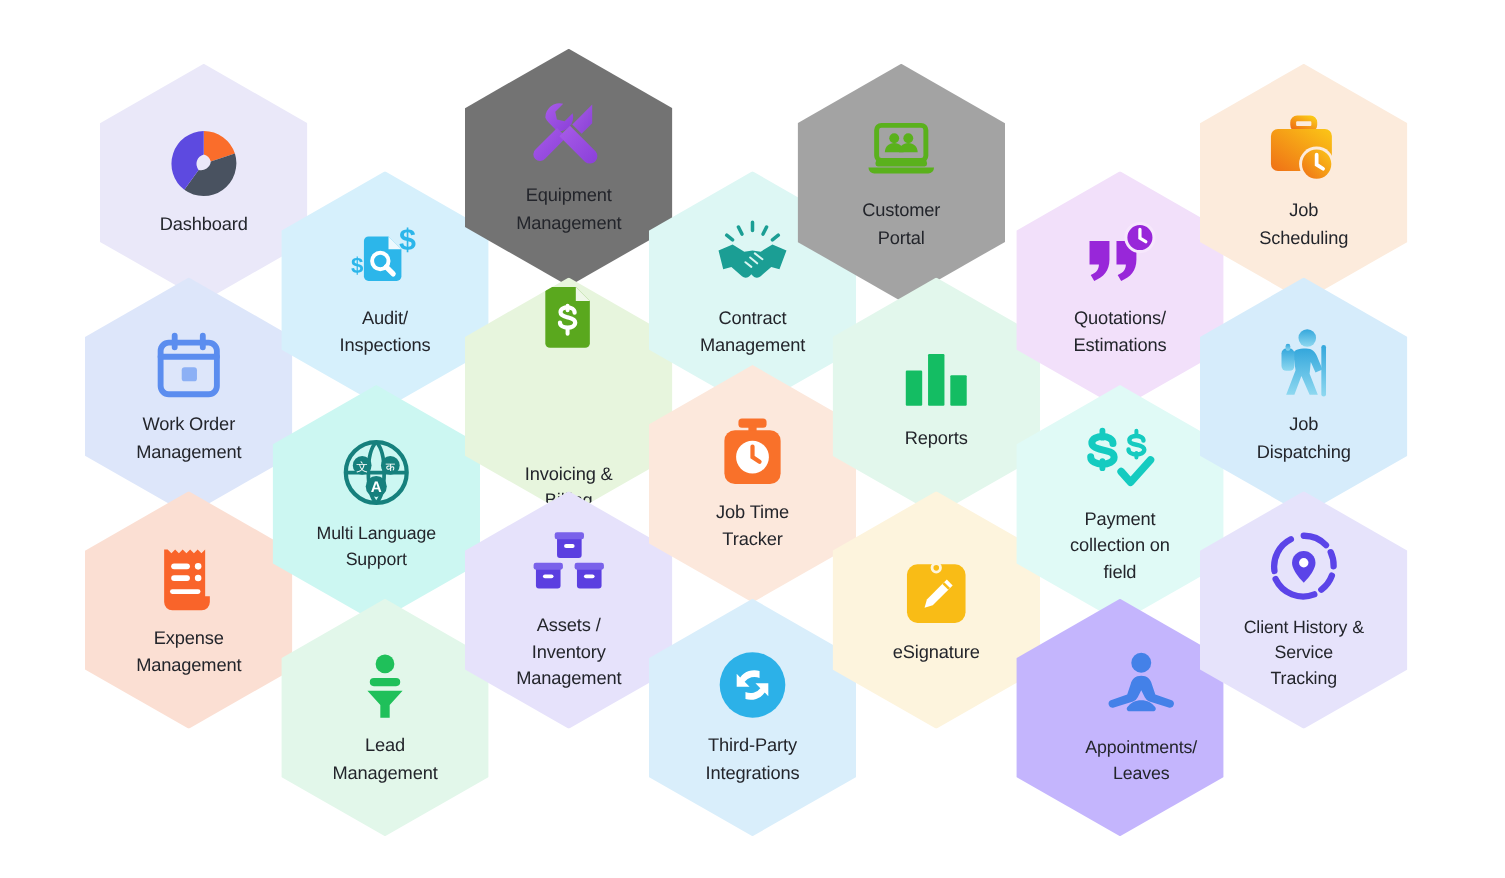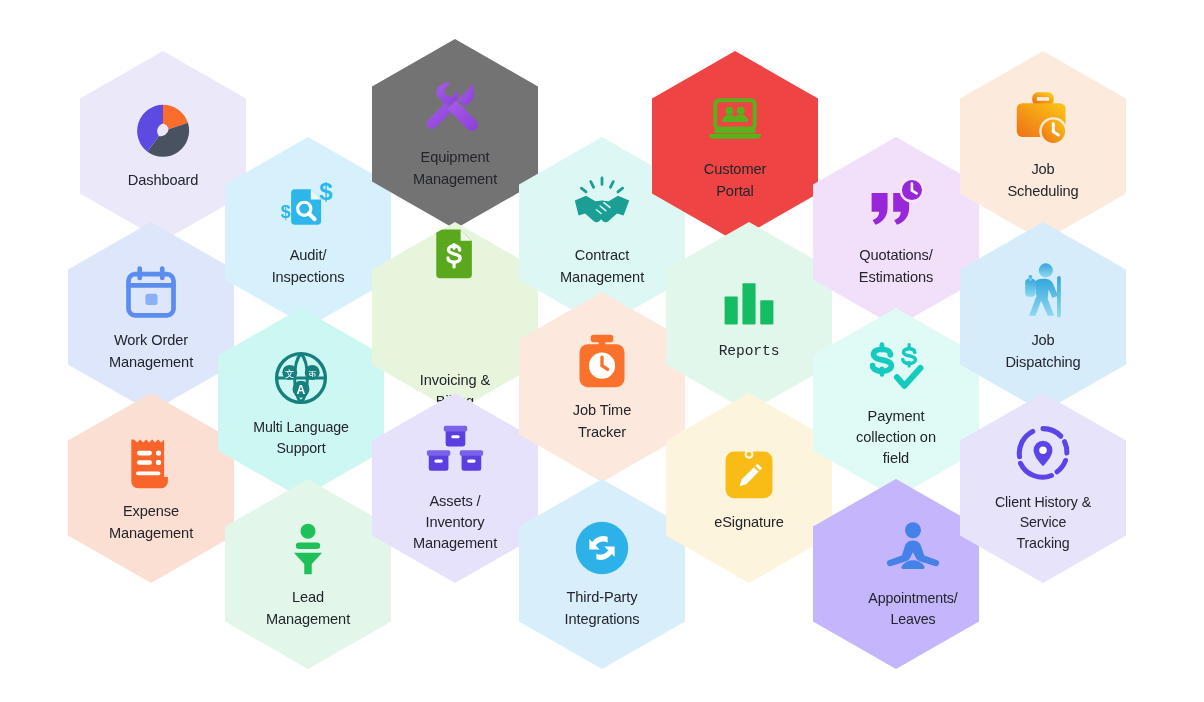--- a/index.html
+++ b/index.html
@@ -214,36 +214,36 @@
       <div class="ico">
         <svg viewBox="0 0 64 64">
     <circle cx="32" cy="32" r="28" fill="#2cb1e8"></circle>
     <path d="M38 20a15 15 0 0 0-16.5 5.5l-3-3v11h11l-4.2-4.2A10.5 10.5 0 0 1 38 26z" fill="#ffffff"></path>
     <path d="M26 44a15 15 0 0 0 16.5-5.5l3 3v-11h-11l4.2 4.2A10.5 10.5 0 0 1 26 38z" fill="#ffffff"></path>
   </svg>
       </div>
       <div class="lbl" style="color: rgb(35, 37, 43);">Third-Party
 Integrations</div>
     </div>
-    <div class="hex" style="left: 652px; top: 51px; width: 166px; height: 190px; background: #ef4444;">
+    <div class="hex" style="left: 638px; top: 51px; width: 166px; height: 190px; background: #a3a3a3;">
       <div class="ico">
         <svg viewBox="0 0 64 64">
     <rect x="11" y="11" width="42" height="30" rx="4" fill="none" stroke="#5ab11c" stroke-width="4.2"></rect>
     <path d="M4 47h56a5 5 0 0 1-5 5H9a5 5 0 0 1-5-5z" fill="#5ab11c"></path>
     <rect x="10" y="41" width="44" height="5" rx="2" fill="#5ab11c"></rect>
     <circle cx="26" cy="22" r="4.2" fill="#5ab11c"></circle>
     <circle cx="38" cy="22" r="4.2" fill="#5ab11c"></circle>
     <path d="M18 34c0-5 3.6-8 8-8s8 3 8 8z" fill="#5ab11c"></path>
     <path d="M30 34c0-5 3.6-8 8-8s8 3 8 8z" fill="#5ab11c"></path>
   </svg>
       </div>
       <div class="lbl" style="color: rgb(35, 37, 43);">Customer
 Portal</div>
     </div>
-    <div class="hex" style="left: 666px; top: 222px; width: 166px; height: 190px; background: rgb(226, 247, 236); font-family: Liberation Mono, monospace;">
+    <div class="hex" style="left: 666px; top: 222px; width: 166px; height: 190px; background: rgb(226, 247, 236);">
       <div class="ico">
         <svg viewBox="0 0 64 64" fill="#14bd63">
     <rect x="6" y="26" width="14" height="30" rx="1"></rect>
     <rect x="25" y="12" width="14" height="44" rx="1"></rect>
     <rect x="44" y="30" width="14" height="26" rx="1"></rect>
   </svg>
       </div>
       <div class="lbl" style="color: rgb(35, 37, 43);">Reports</div>
     </div>
     <div class="hex" style="left: 666px; top: 393px; width: 166px; height: 190px; background: rgb(253, 244, 221);">

